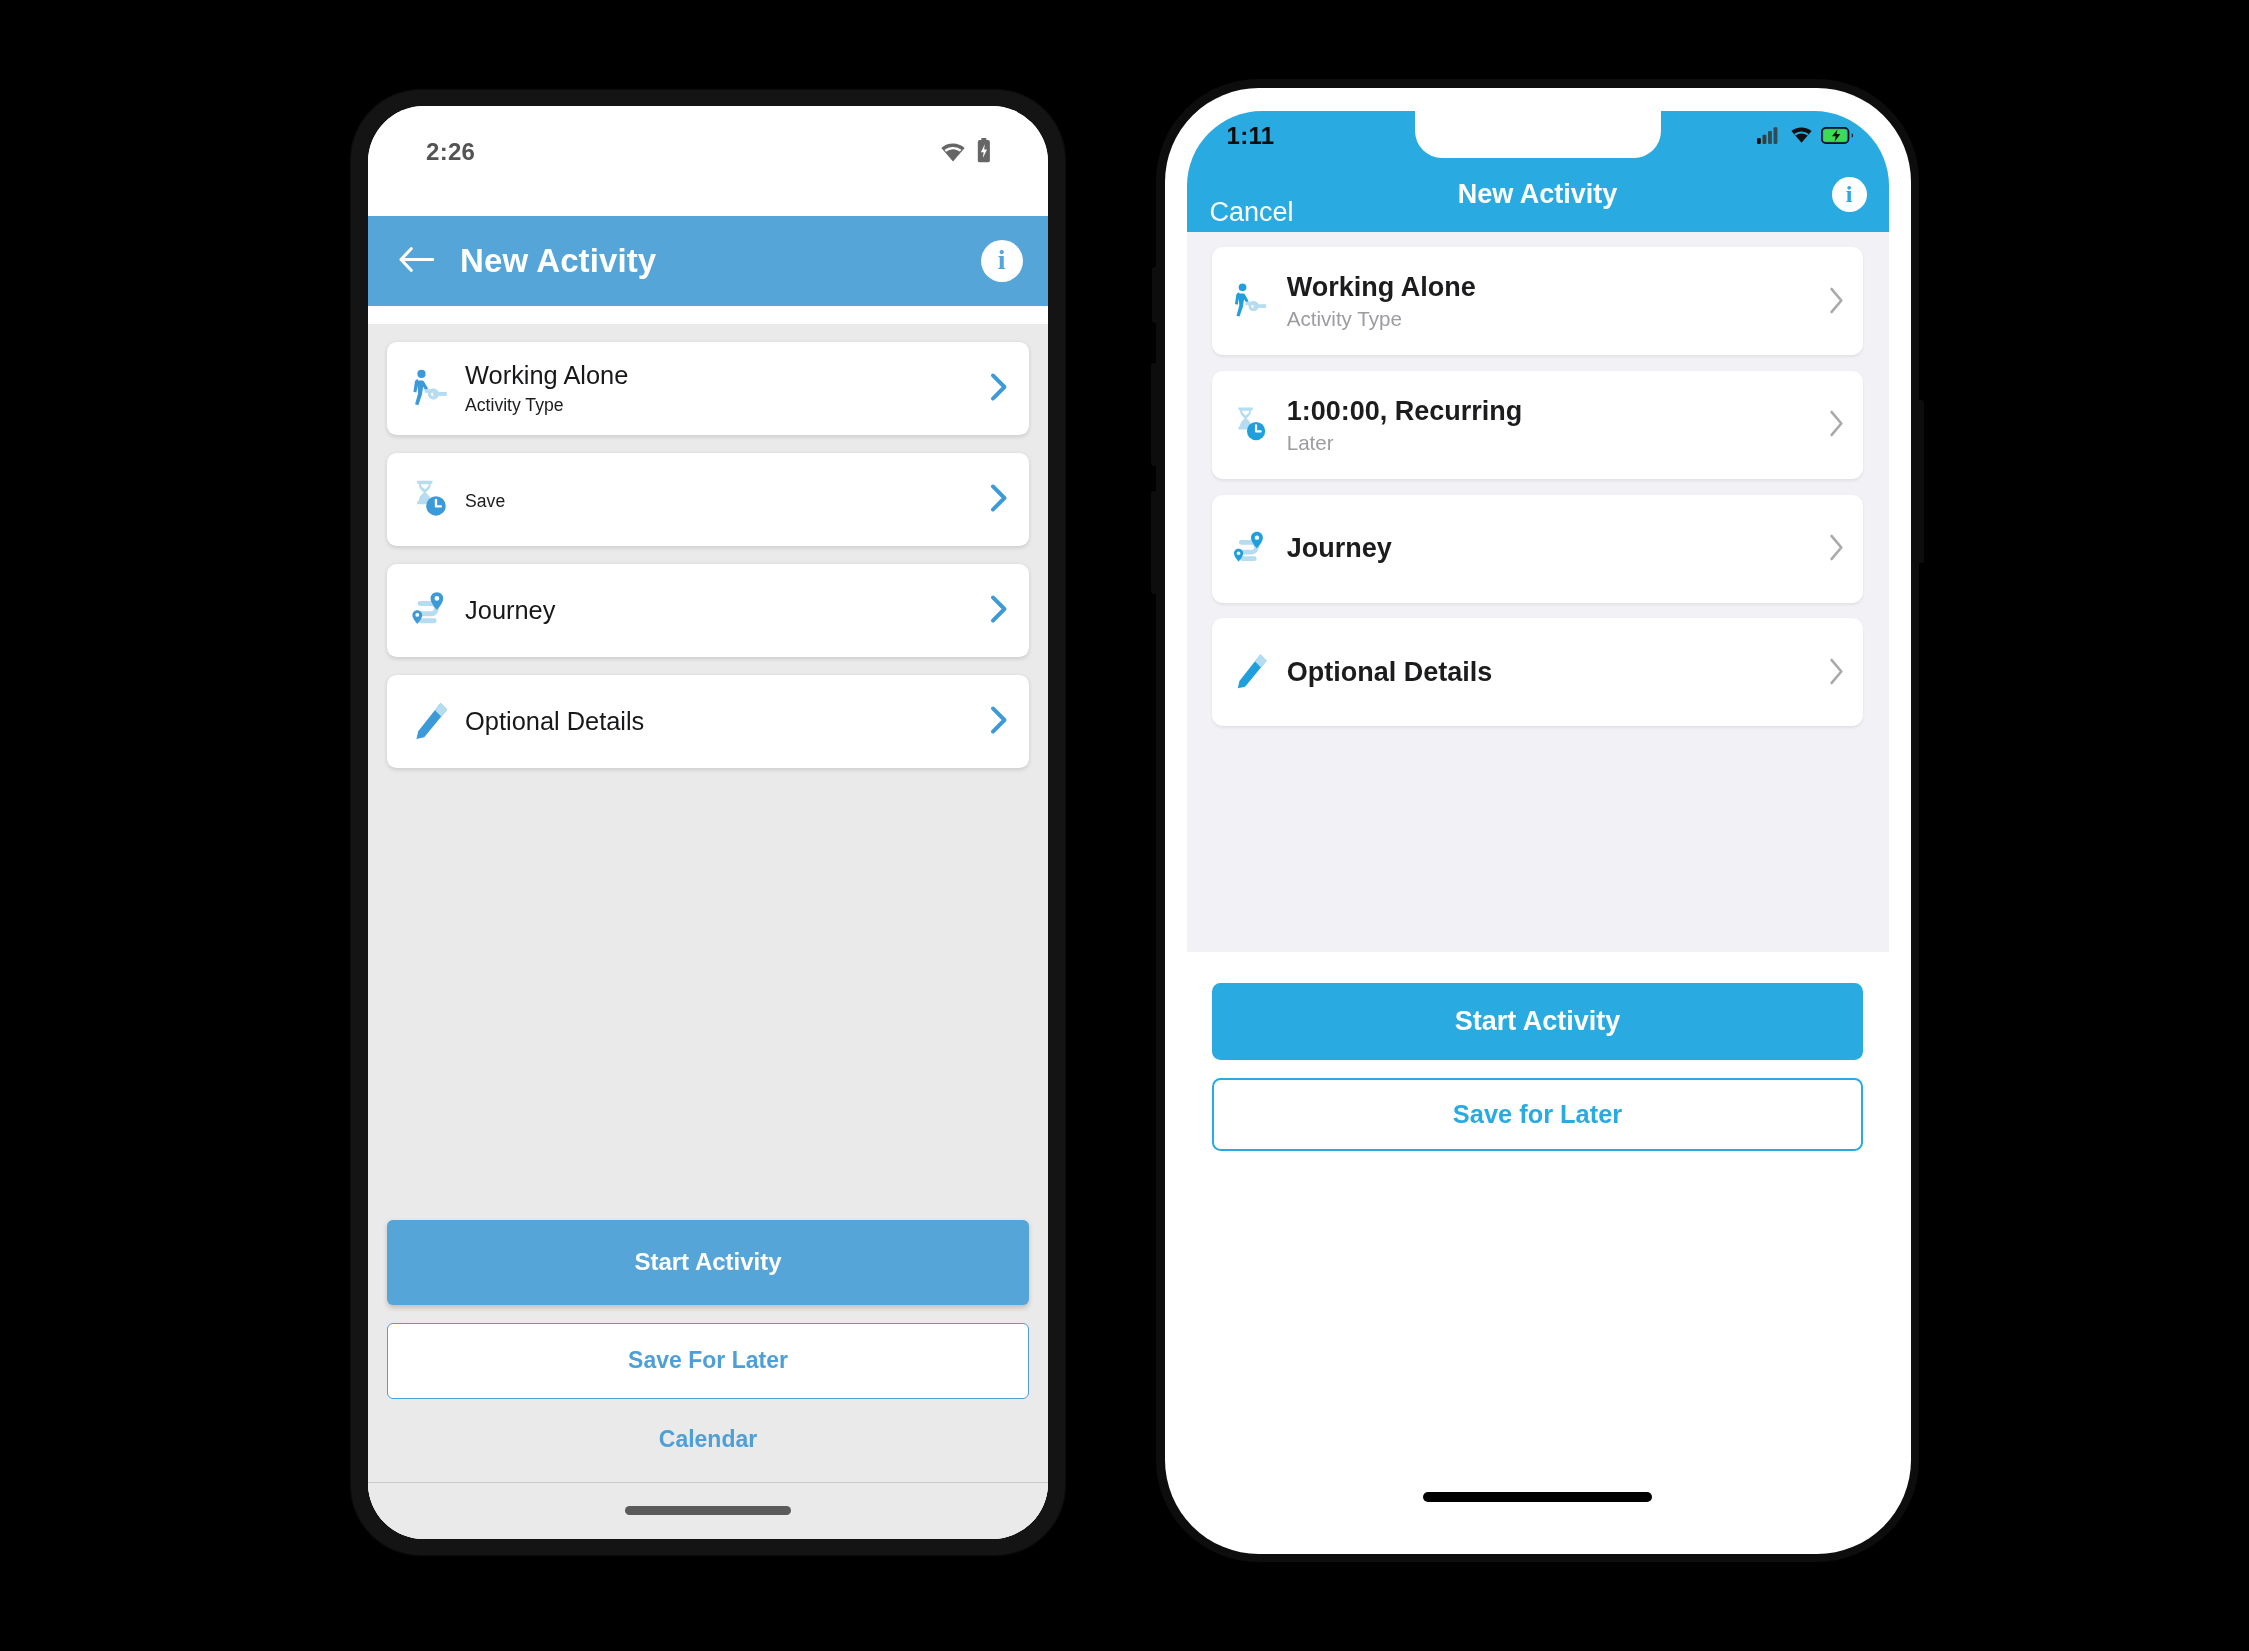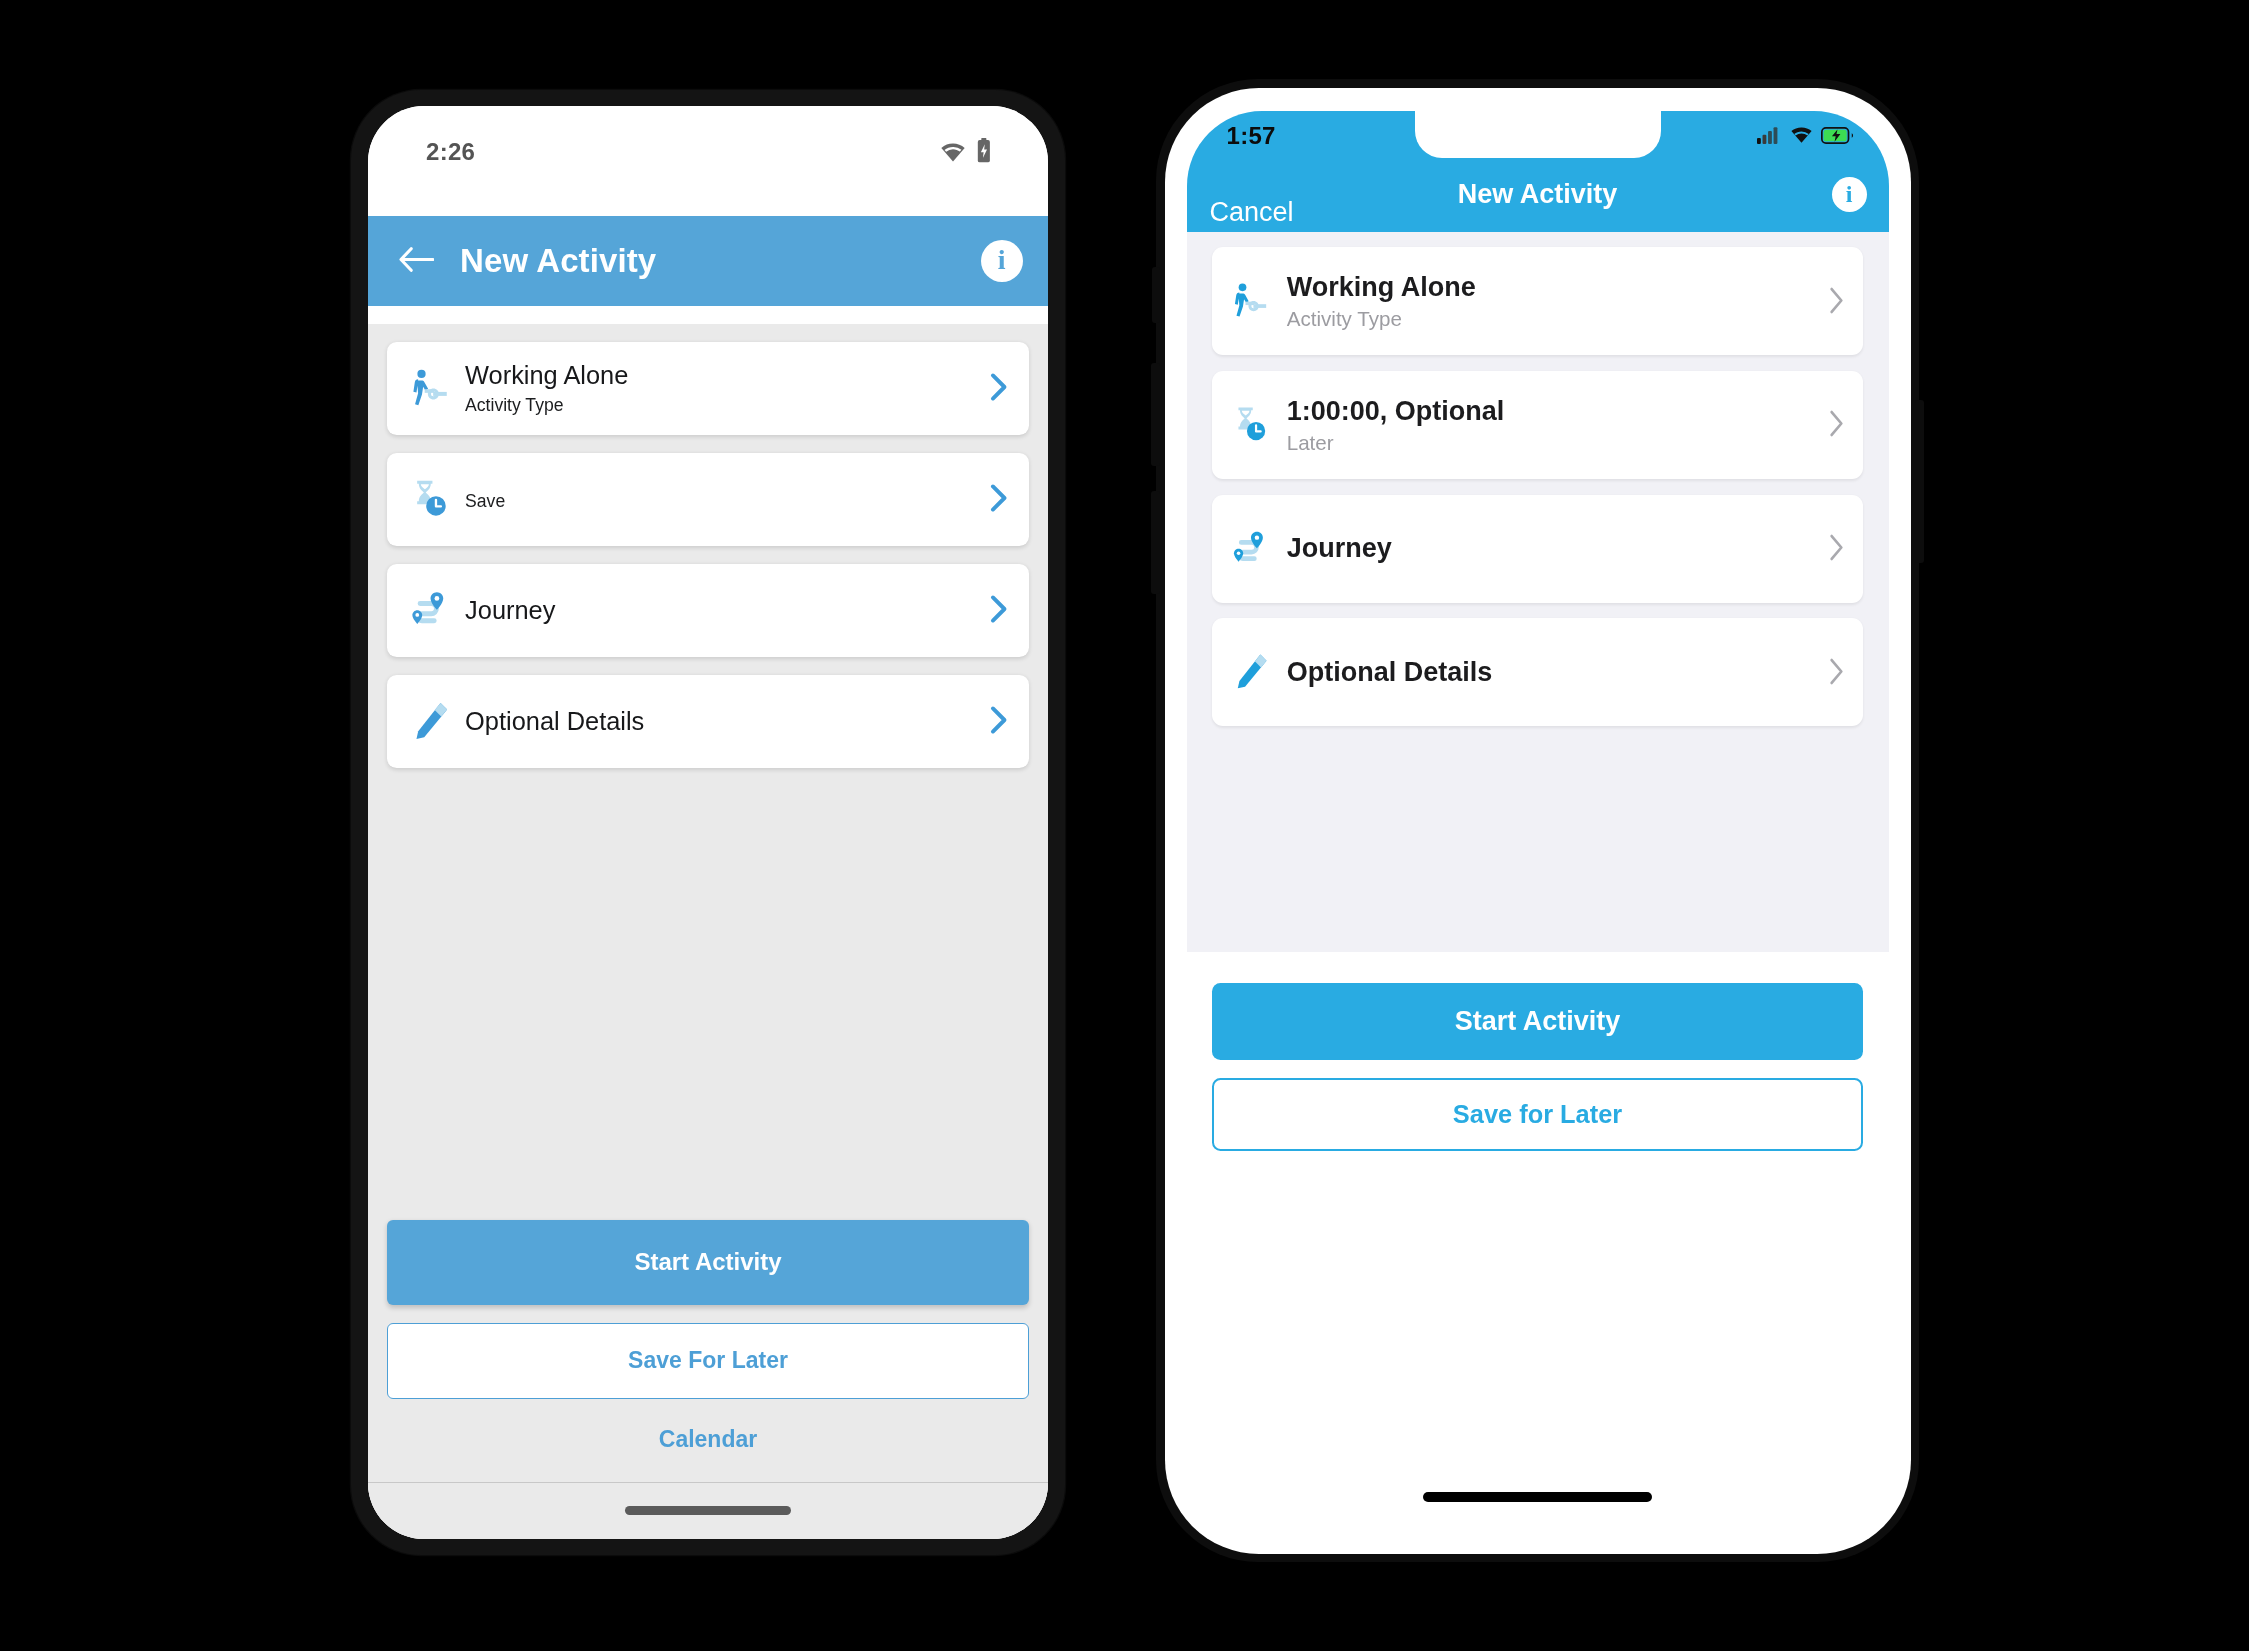--- a/index.html
+++ b/index.html
@@ -607,21 +607,21 @@
     <div class="ios-btn ios-btn-voldn"></div>
     <div class="ios-btn ios-btn-power"></div>
 
     <div class="frame">
       <div class="screen">
 
         <div class="ios-header">
           <div class="ios-notch"></div>
 
           <div class="ios-statusbar">
-            <div class="ios-time">1:57</div>
+            <div class="ios-time">1:11</div>
             <div class="ios-status-icons">
               <span>
                 <svg width="24" height="18" viewBox="0 0 20 15" aria-hidden="true">
                   <rect x="0" y="10" width="3.2" height="5" rx="0.9" fill="#111111"></rect>
                   <rect x="4.6" y="7.2" width="3.2" height="7.8" rx="0.9" fill="#3a3a3a"></rect>
                   <rect x="9.2" y="4.2" width="3.2" height="10.8" rx="0.9" fill="#2d4c56"></rect>
                   <rect x="13.8" y="1" width="3.2" height="14" rx="0.9" fill="#2d4c56"></rect>
                 </svg>
               </span>
               <span>
@@ -676,21 +676,21 @@
           <div class="ios-card">
             <div class="ios-card-icon">
               <svg width="44" height="44" viewBox="0 0 40 40" aria-hidden="true">
                 <path d="M9.5 4h13v2.6h-1.4c0 4-2.8 6-4.3 7.4 1.5 1.4 4.3 3.4 4.3 7.4h1.4V24h-13v-2.6h1.4c0-4 2.8-6 4.3-7.4-1.5-1.4-4.3-3.4-4.3-7.4H9.5V4z" fill="#b5dcf0"></path>
                 <path d="M12.6 7.1h6.9c0 1.6-1.4 2.9-3.4 4.2-2-1.3-3.5-2.6-3.5-4.2z" fill="#ffffff"></path>
                 <circle cx="25.5" cy="25.5" r="8.3" fill="#1f9fdb"></circle>
                 <path d="M25.5 20.3v5.5h4.2" stroke="#ffffff" stroke-width="2" fill="none" stroke-linecap="round" stroke-linejoin="round"></path>
               </svg>
             </div>
             <div class="ios-card-text">
-              <div class="ios-card-title">1:00:00, Optional</div>
+              <div class="ios-card-title">1:00:00, Recurring</div>
               <div class="ios-card-sub">Later</div>
             </div>
             <div class="ios-chev">
               <svg width="17" height="29" viewBox="0 0 14 24" aria-hidden="true">
                 <path d="M3 2.5 11 12l-8 9.5" stroke="#a9a9ae" stroke-width="2.2" fill="none" stroke-linecap="round" stroke-linejoin="round"></path>
               </svg>
             </div>
           </div>
 
           <div class="ios-card">

